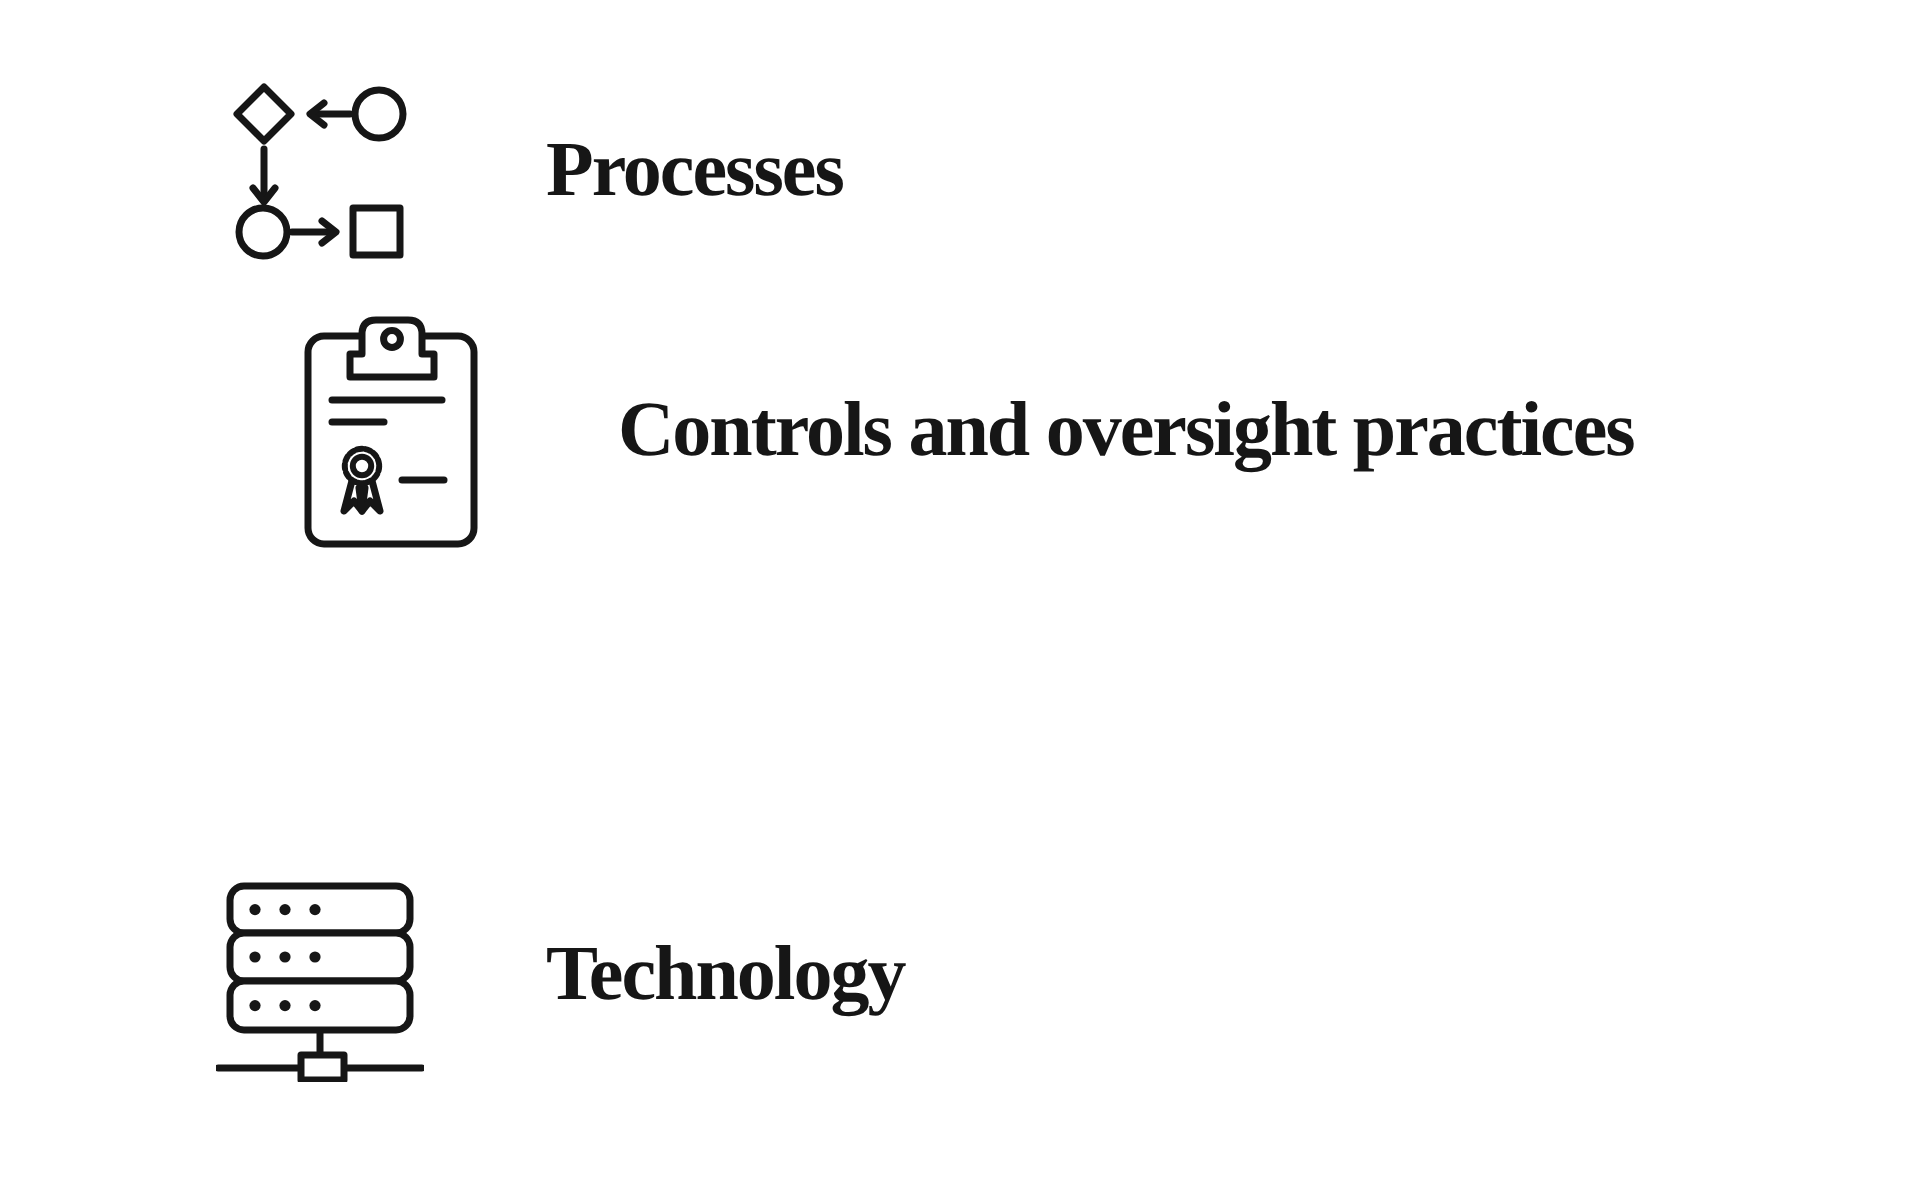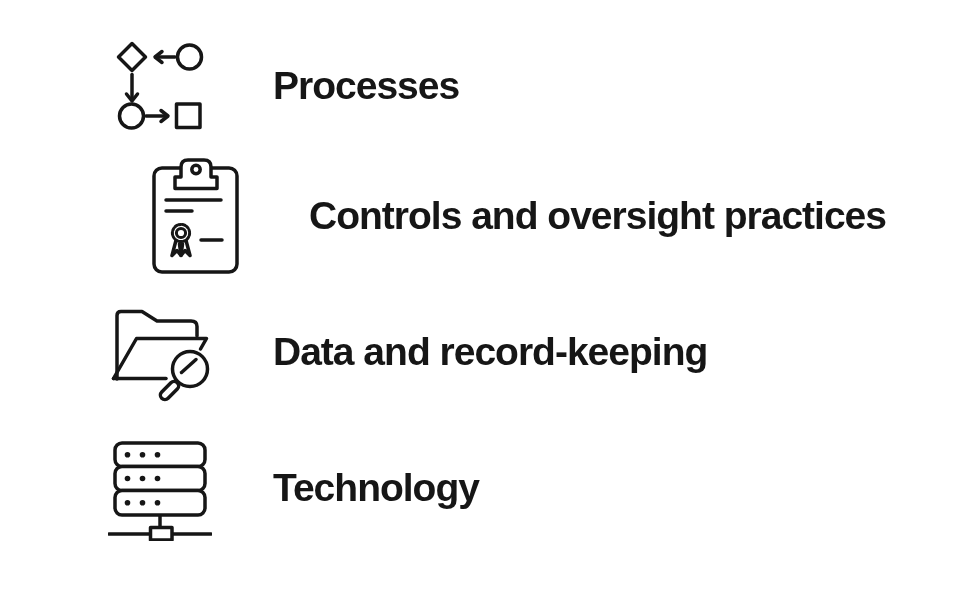--- a/index.html
+++ b/index.html
@@ -6,21 +6,21 @@
     margin: 0;
     padding: 0;
     background: #ffffff;
   }
   .canvas {
     position: relative;
     width: 960px;
     height: 591px;
     background: #ffffff;
     overflow: hidden;
-    font-family: Liberation Sans, sans-serif;
+    font-family: Liberation Serif, serif;
   }
   .row {
     position: absolute;
     left: 0;
     width: 100%;
     height: 124px;
   }
   .row-1 { top: 24px; }
   .row-2 { top: 154px; margin-left: 36px; }
   .row-3 { top: 290px; }
@@ -105,38 +105,20 @@
 
         <circle class="fillwhite" cx="29" cy="75" r="8.6" stroke-width="3" stroke-dasharray="2.5 1.7"></circle>
         <circle class="fillwhite" cx="29" cy="75" r="4.6" stroke-width="3"></circle>
 
         <line x1="49" y1="82" x2="70" y2="82"></line>
       </svg>
     </div>
     <div class="label">Controls and oversight practices</div>
   </div>
 
-  <div class="row row-3">
-    <div class="icon-cell">
-      <svg class="icon" width="100" height="102" viewBox="0 0 100 102" aria-hidden="true">
-
-        <path d="M 7,78 L 7,14.5 Q 7,10.5 11,10.5 L 32,10.5 L 47,20 L 81,20 Q 87,20 87,25.5 L 87,35"></path>
-
-        <path d="M 3.5,77.5 L 26.5,37.5 L 96.5,37.5 L 90.5,48"></path>
-        <line x1="3.5" y1="77.5" x2="56" y2="77.5"></line>
-
-        <circle class="fillwhite" cx="80" cy="68" r="17.5"></circle>
-
-        <line x1="86" y1="58.5" x2="71.5" y2="71.5"></line>
-
-        <rect class="fillwhite" x="55" y="78.5" width="9" height="22" rx="4.5" transform="rotate(45 59.5 89.5)"></rect>
-      </svg>
-    </div>
-    <div class="label">Data and record-keeping</div>
-  </div>
 
   <div class="row row-4">
     <div class="icon-cell">
       <svg class="icon" width="104" height="106" viewBox="0 0 104 106" aria-hidden="true">
 
         <line x1="52" y1="80" x2="52" y2="92.5"></line>
         <line x1="1" y1="99" x2="103" y2="99"></line>
         <rect class="fillwhite" x="42.5" y="92.5" width="21.5" height="12.5"></rect>
 
         <rect class="fillwhite" x="7" y="8" width="90" height="23.5" rx="7"></rect>

